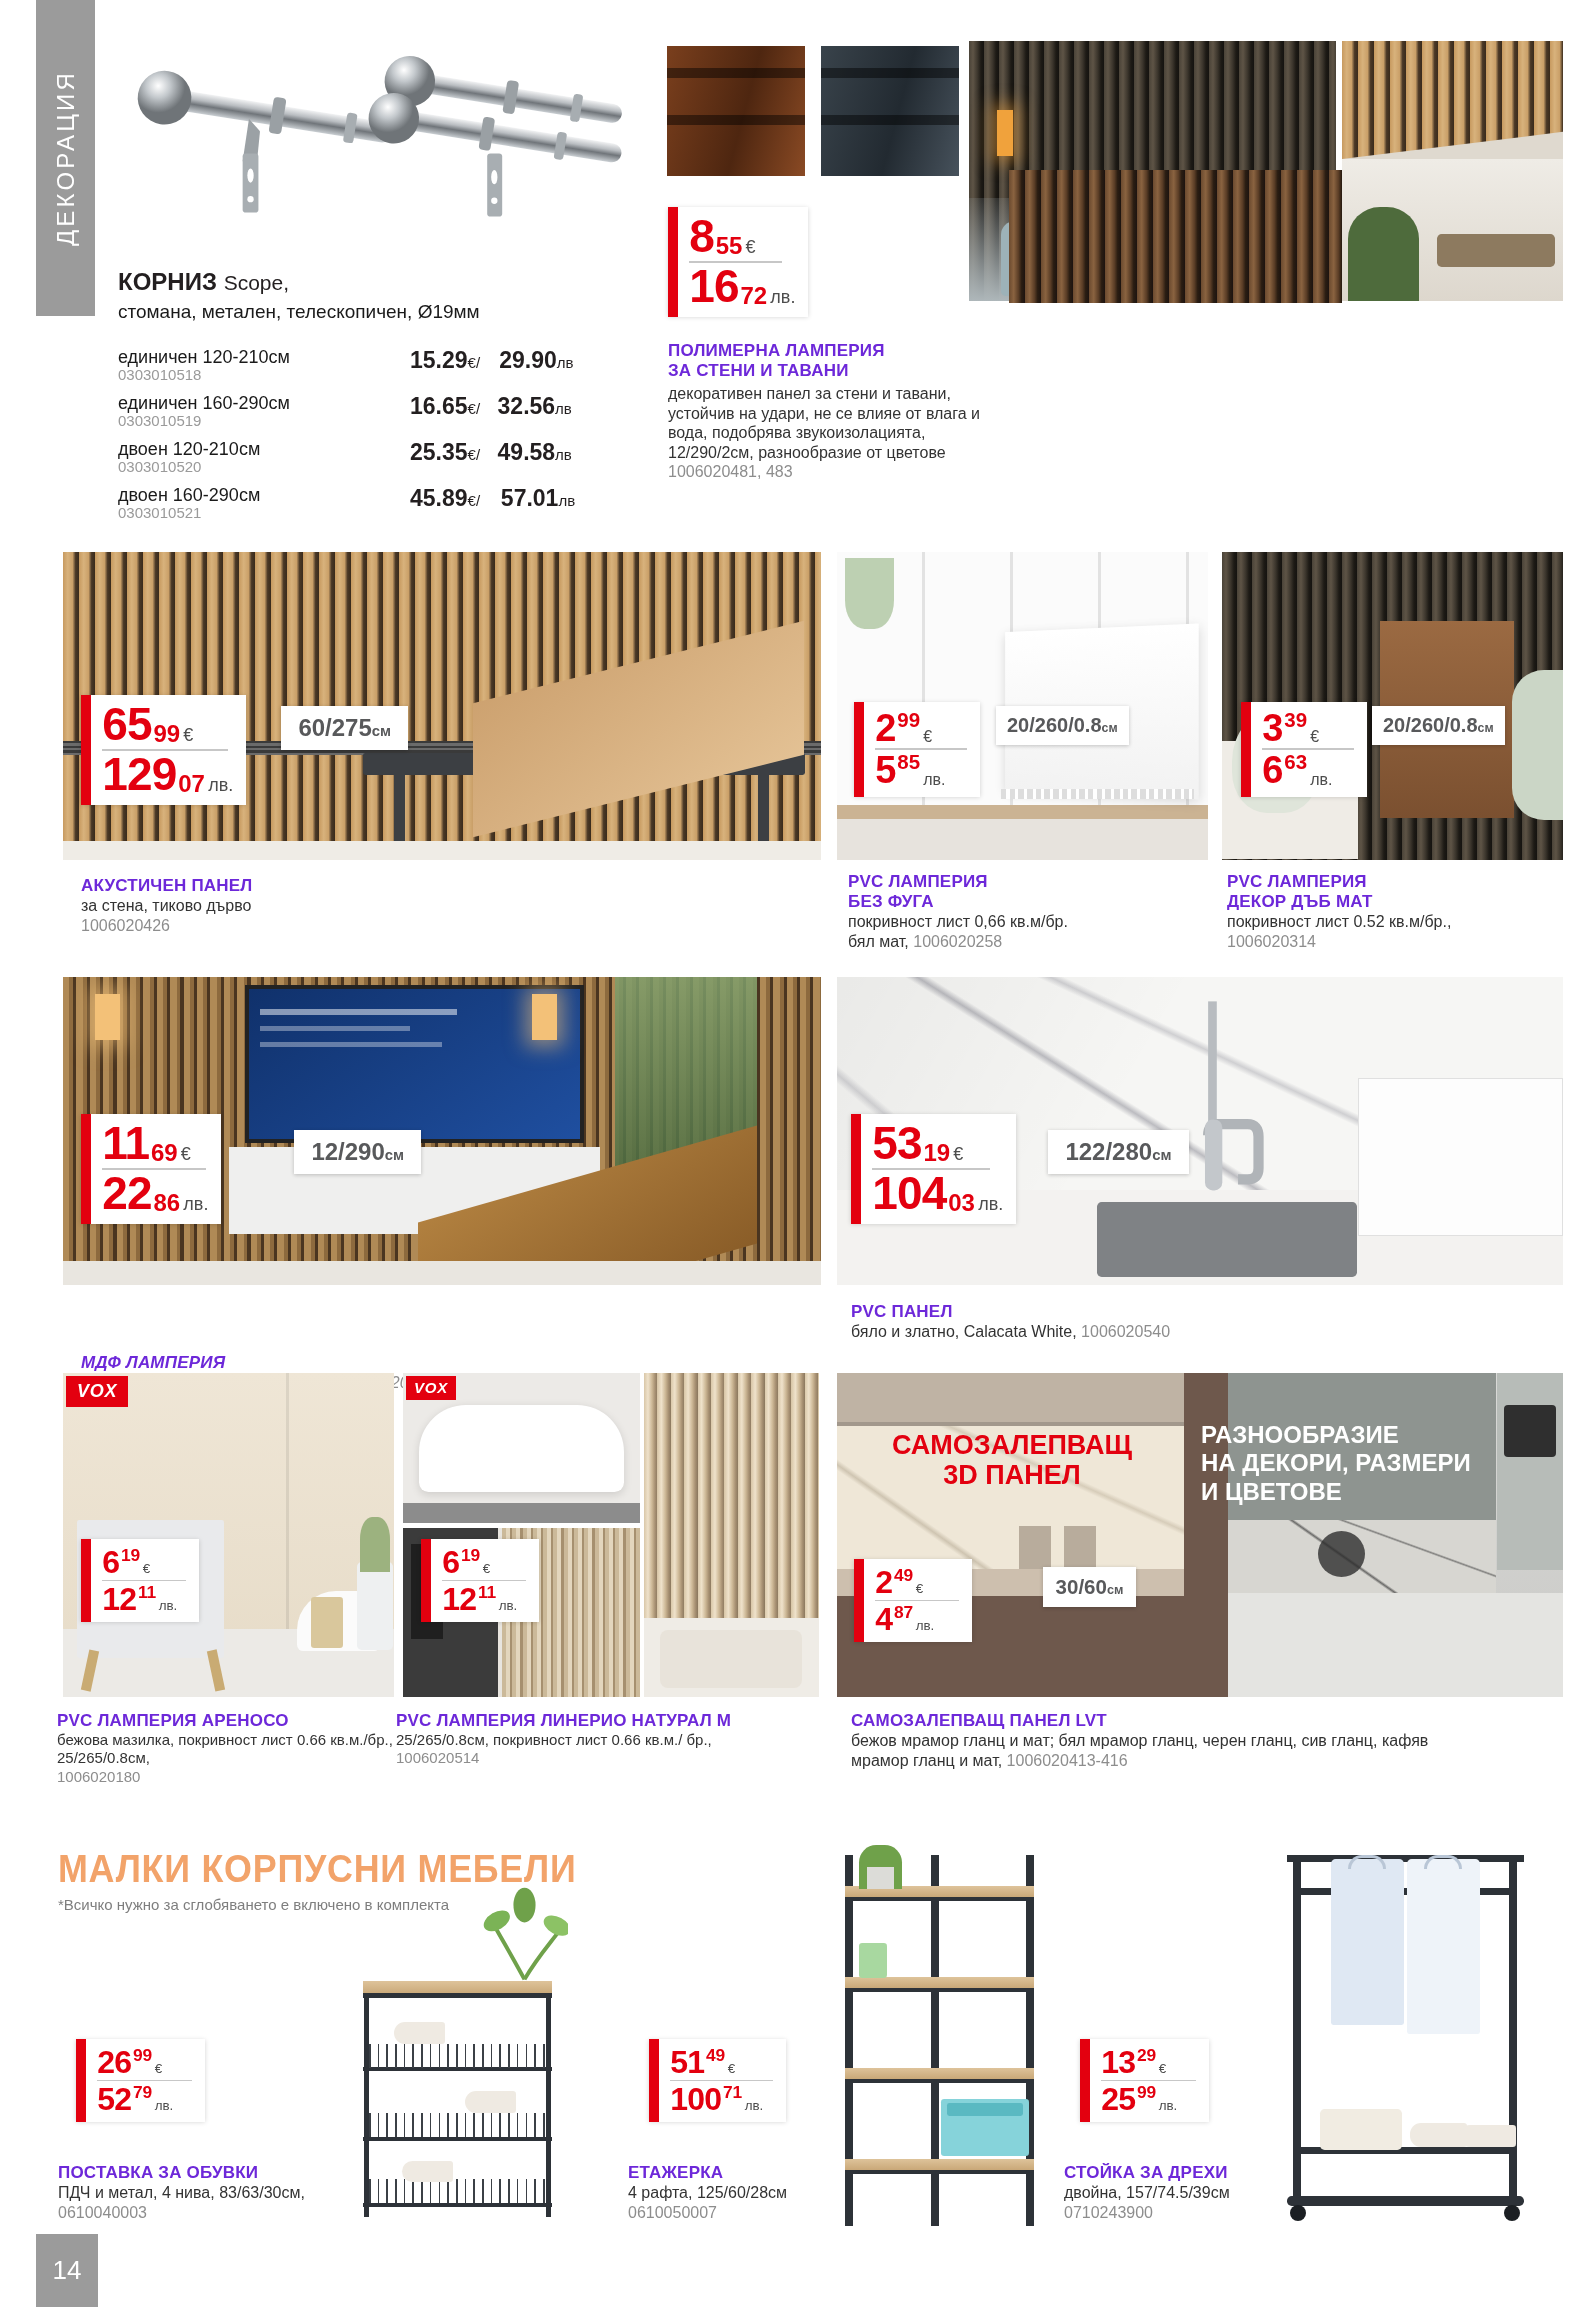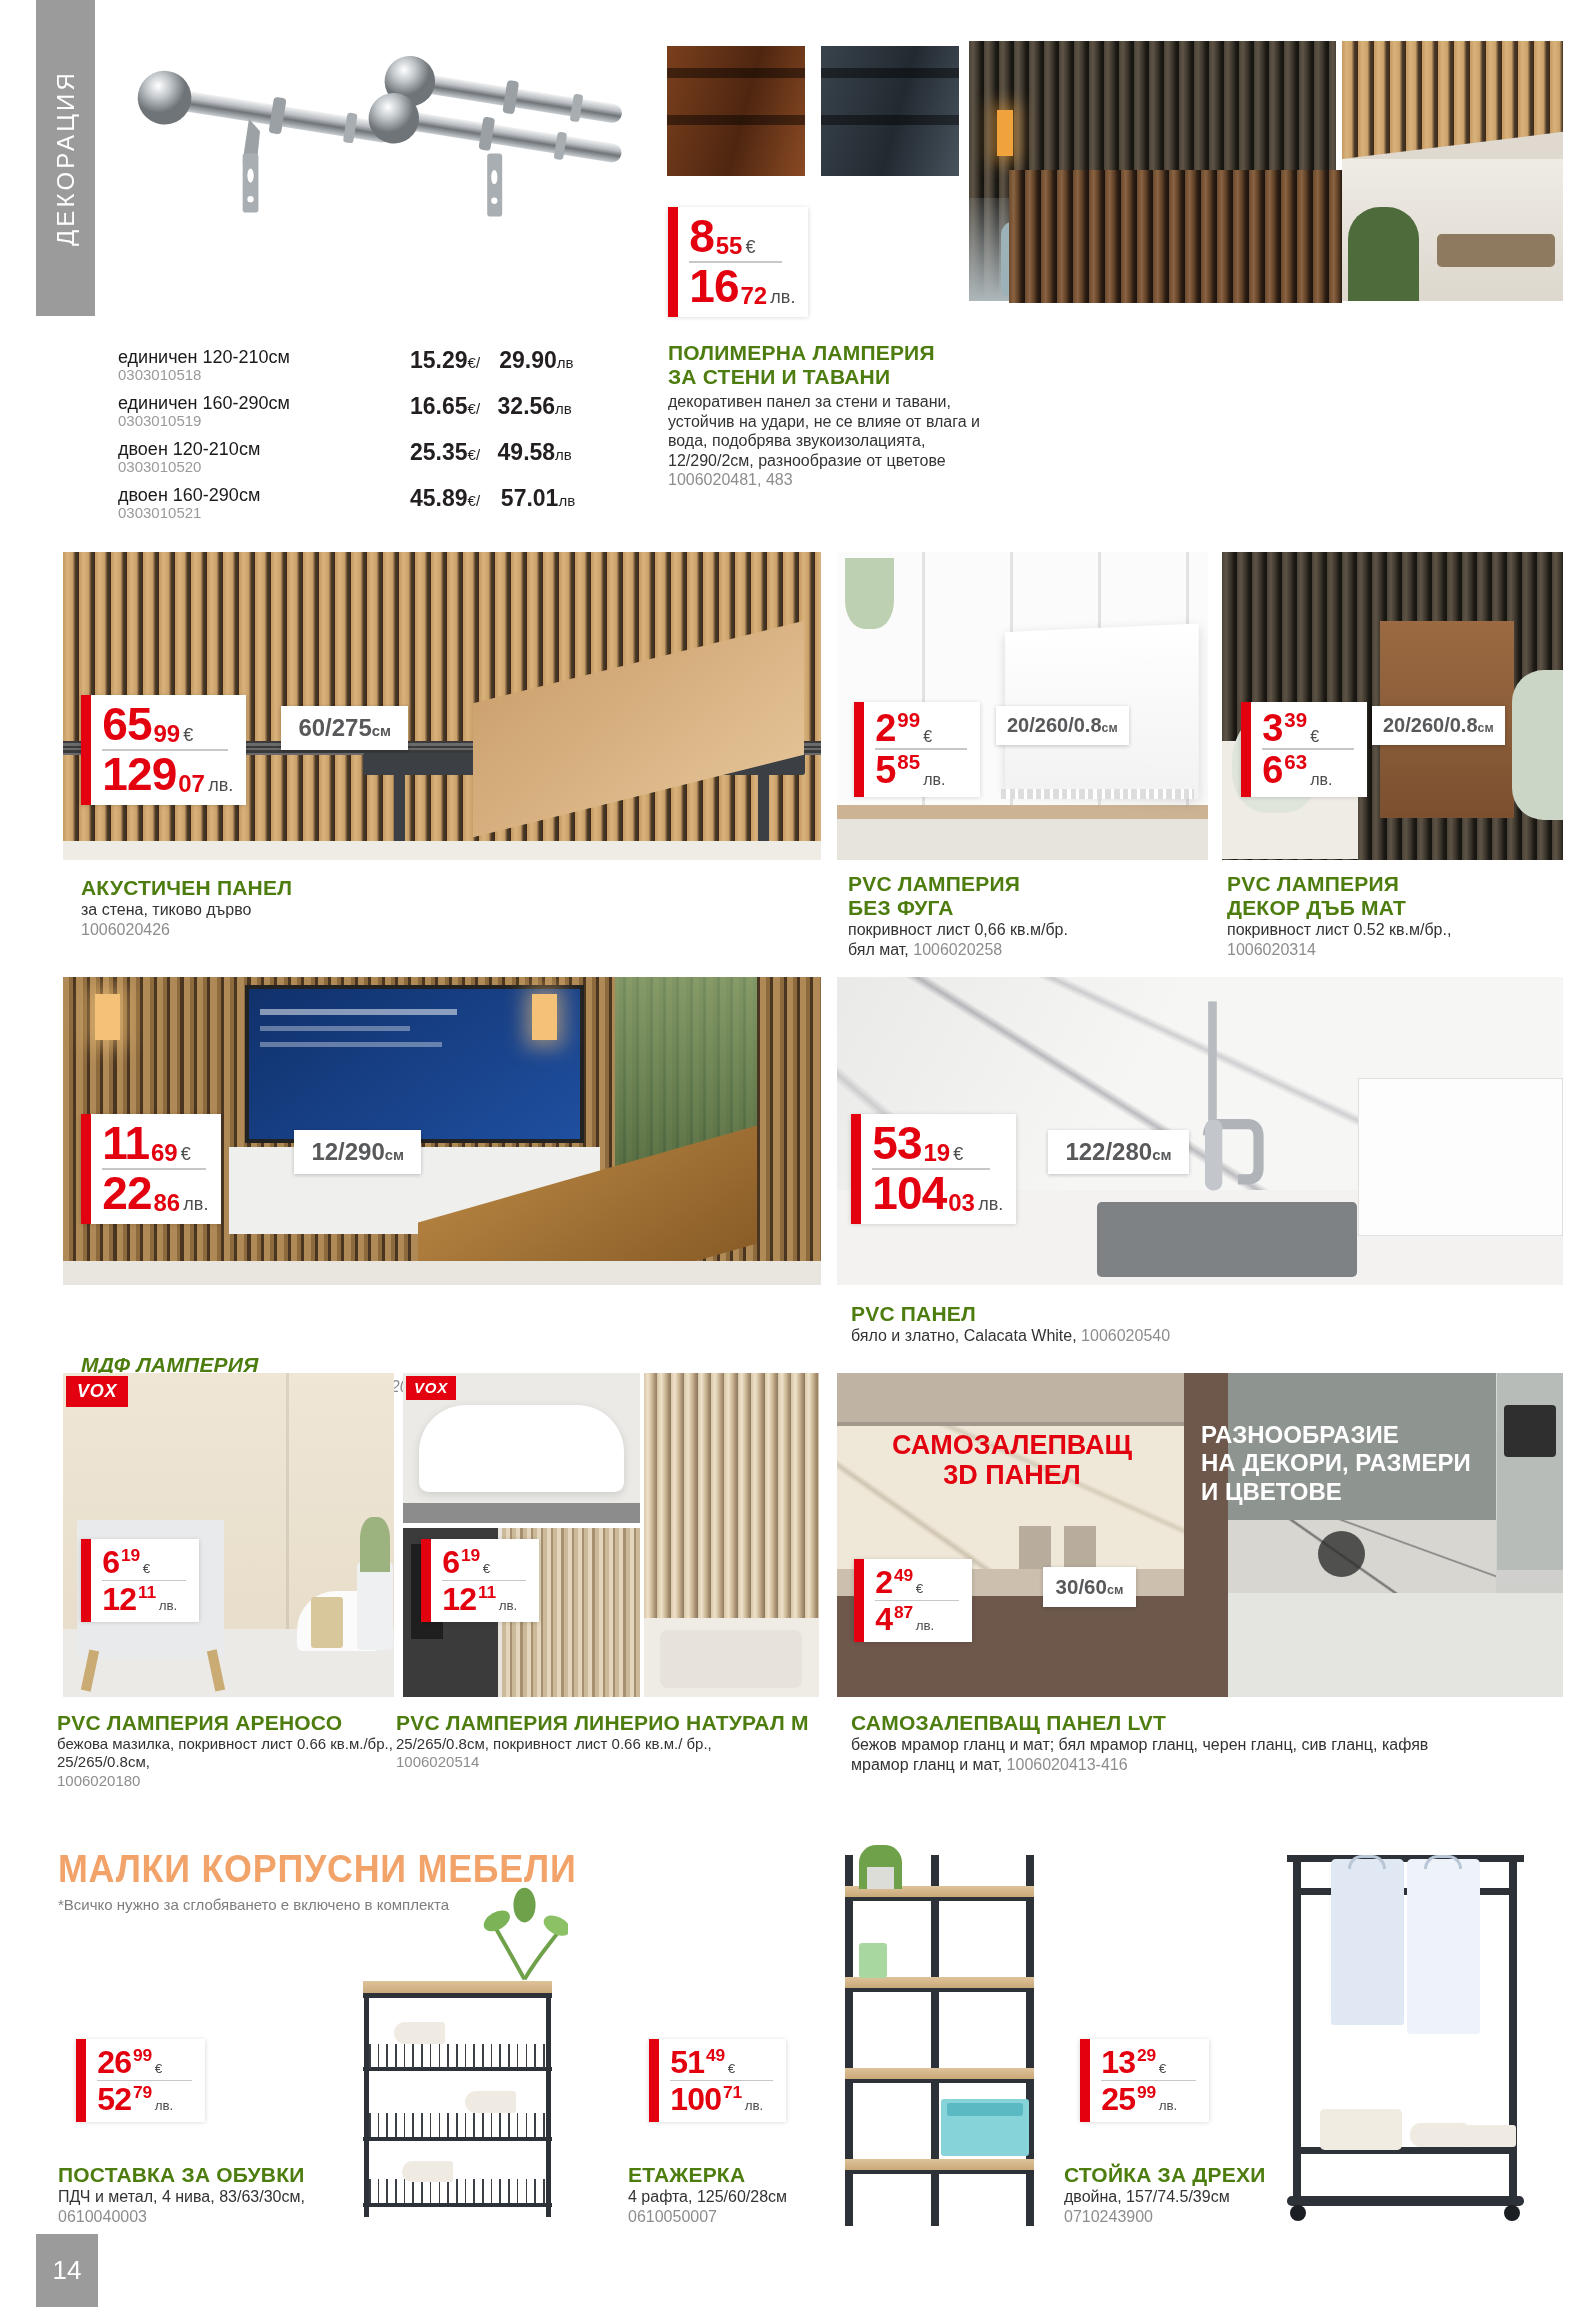--- a/index.html
+++ b/index.html
@@ -73,22 +73,22 @@
     color: #58595b;
     font-weight: 700;
     padding: 8px 17.4px;
     display: inline-block;
     white-space: nowrap;
   }
   .dim-chip .unit { font-size: 0.62em; font-weight: 700; }
 
   
   .p-title {
-    font-weight: 700; font-size: 21px; letter-spacing: 0.2px;
-    color: #4d7c0f;
+    font-weight: 700; font-size: 17px; letter-spacing: 0.2px;
+    color: #6d28d9;
   }
   .p-title .light { font-weight: 700; }
   .p-desc {
     font-size: 16px; color: #333; line-height: 1.22; font-weight: 400;
   }
   .p-code { color: #8d8d8d; }
 
   
   .korniz-title { font-size: 24px; font-weight: 700; }
   .korniz-title .sub { font-weight: 400; font-size: 21px; }
@@ -227,20 +227,27 @@
         <circle cx="358" cy="94" r="32" fill="url(#ball)"></circle>
         <rect x="470" y="74" width="15" height="42" rx="5" fill="#9aa0a4"></rect>
         <rect x="566" y="78" width="12" height="35" rx="4" fill="#a7adb1"></rect>
       </g>
       <rect x="478" y="140" width="19" height="80" rx="4" fill="#a8aeb2"></rect>
       <ellipse cx="487" cy="170" rx="4" ry="9" fill="#fff"></ellipse>
       <circle cx="487" cy="200" r="4" fill="#fff"></circle>
     </svg>
   </div>
 
+  <div class="abs" style="left:118px; top:268px; width:600px;">
+    <div class="korniz-title">
+      <span>КОРНИЗ</span>
+      <span class="sub">Scope,</span>
+    </div>
+    <div class="korniz-sub" style="margin-top:4.7px;">стомана, метален, телескопичен, Ø19мм</div>
+  </div>
 
   <div class="abs var-table" style="left:118px; top:347px;">
 
     <div class="var-row" style="height:46px;">
       <div class="var-left">
         <div class="var-name">единичен  120-210см</div>
         <div class="var-code">0303010518</div>
       </div>
       <div class="var-price">
         <span>15.29</span><span class="cu">€/</span>

